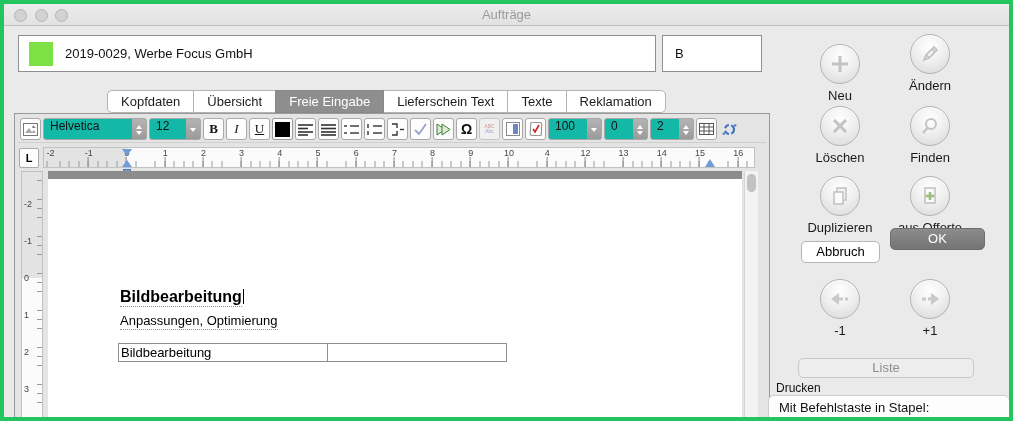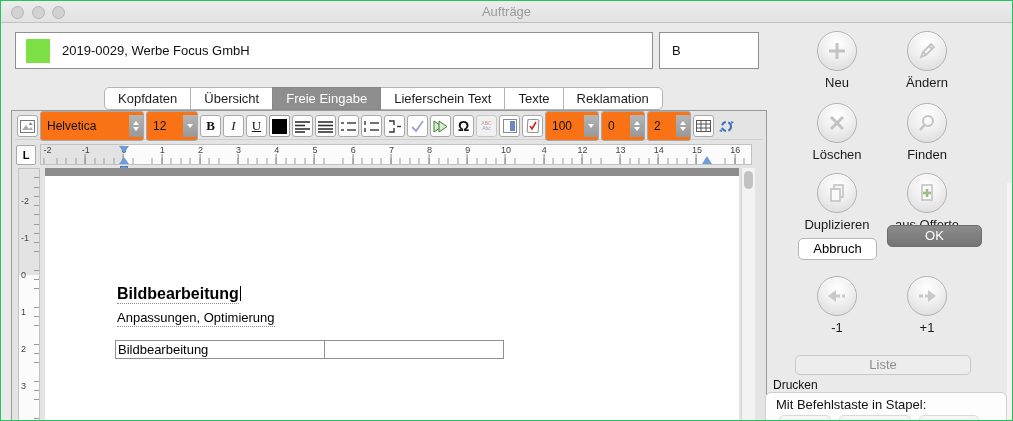--- a/index.html
+++ b/index.html
@@ -1,18 +1,18 @@
 <!DOCTYPE html>
 <html><head>
 <meta charset="utf-8">
 <style>
   * { margin:0; padding:0; box-sizing:border-box; }
   html,body { width:1013px; height:421px; overflow:hidden; }
   body { font-family:"Liberation Sans", sans-serif; position:relative; background:#eaeaea; }
-  .window { position:absolute; inset:0; background:#eaeaea; border:1px solid #22c55e; overflow:hidden; }
+  .window { position:absolute; inset:0; background:#eaeaea; border:4px solid #22c55e; overflow:hidden; }
 
   
   .titlebar { position:absolute; left:0; top:0; right:0; height:22px; background:linear-gradient(#ececec,#e2e2e2); border-bottom:1px solid #c0c0c0; }
   .traffic { position:absolute; top:5px; width:13px; height:13px; border-radius:50%; background:#d2d2d2; border:1px solid #b5b5b5; }
   .t1{left:10px}.t2{left:31px}.t3{left:51px}
   .win-title { position:absolute; left:0; right:0; top:3px; text-align:center; font-size:13px; color:#9a9a9a; }
 
   
   .field { position:absolute; background:#fff; border:1px solid #8f8f8f; }
   .order-field { left:14px; top:31px; width:638px; height:37px; }
@@ -36,21 +36,21 @@
   .toolbar { position:absolute; left:3px; top:2px; right:3px; height:27px; display:flex; align-items:center; gap:2px; padding:0 2px;
              border-bottom:1px solid #cfcfcf; }
   .tbtn { height:22px; min-width:21px; background:#fdfdfd; border:1px solid #a9a9a9; border-radius:3px;
           display:inline-flex; align-items:center; justify-content:center; font-size:13px; color:#111; }
   .serif { font-family:"Liberation Serif", serif; width:21px; }
   .bold-b { font-weight:bold; }
   .ital-i { font-style:italic; }
   .und-u { text-decoration:underline; }
   .swatch { width:21px; height:22px; border:1px solid #9b9b9b; border-radius:2px; background:#fdfdfd; display:flex; align-items:center; justify-content:center; }
   .swatch i { display:block; width:15px; height:15px; background:#000; }
-  .combo { height:30px; background:#f97316; border:1px solid #a9a9a9; border-radius:3px; display:inline-flex; align-items:center; overflow:hidden; }
+  .combo { height:22px; background:#14b8a6; border:1px solid #a9a9a9; border-radius:3px; display:inline-flex; align-items:flex-start; overflow:hidden; }
   .combo-text { flex:1; padding:0 6px; font-size:12px; color:#111; }
   .stepper, .ddbtn { width:14px; height:22px; background:linear-gradient(#b4b4b4,#989898); display:flex; flex-direction:column; align-items:center; justify-content:center; }
   .arr-up { width:0; height:0; border-left:3px solid transparent; border-right:3px solid transparent; border-bottom:4px solid #fff; margin:1px 0; }
   .arr-dn { width:0; height:0; border-left:3px solid transparent; border-right:3px solid transparent; border-top:4px solid #fff; margin:1px 0; }
   .font-combo { width:104px; }
   .size-combo { width:52px; }
   .zoom-combo { width:54px; }
   .num-combo  { width:44px; }
   .omega { font-size:14px; font-weight:bold; }
 
@@ -336,21 +336,21 @@
       <div class="doc-table">
         <div class="doc-cell cell-1"><span class="dotted">Bildbearbeitung</span></div>
         <div class="doc-cell cell-2"><span></span></div>
       </div>
     </div>
     <div class="vscroll">
       <div class="vthumb"></div>
     </div>
   </div>
 
-  <div class="sb-item" style="left:791px; top:30px;">
+  <div class="sb-item" style="left:791px; top:40px;">
     <div class="circle-btn">
       <svg width="20" height="20" viewBox="0 0 20 20">
           <g stroke="#c3c3c3" stroke-width="3">
             <line x1="10" y1="2" x2="10" y2="18"></line>
             <line x1="2" y1="10" x2="18" y2="10"></line>
           </g>
         </svg>
     </div>
     <div class="sb-label">Neu</div>
   </div>

